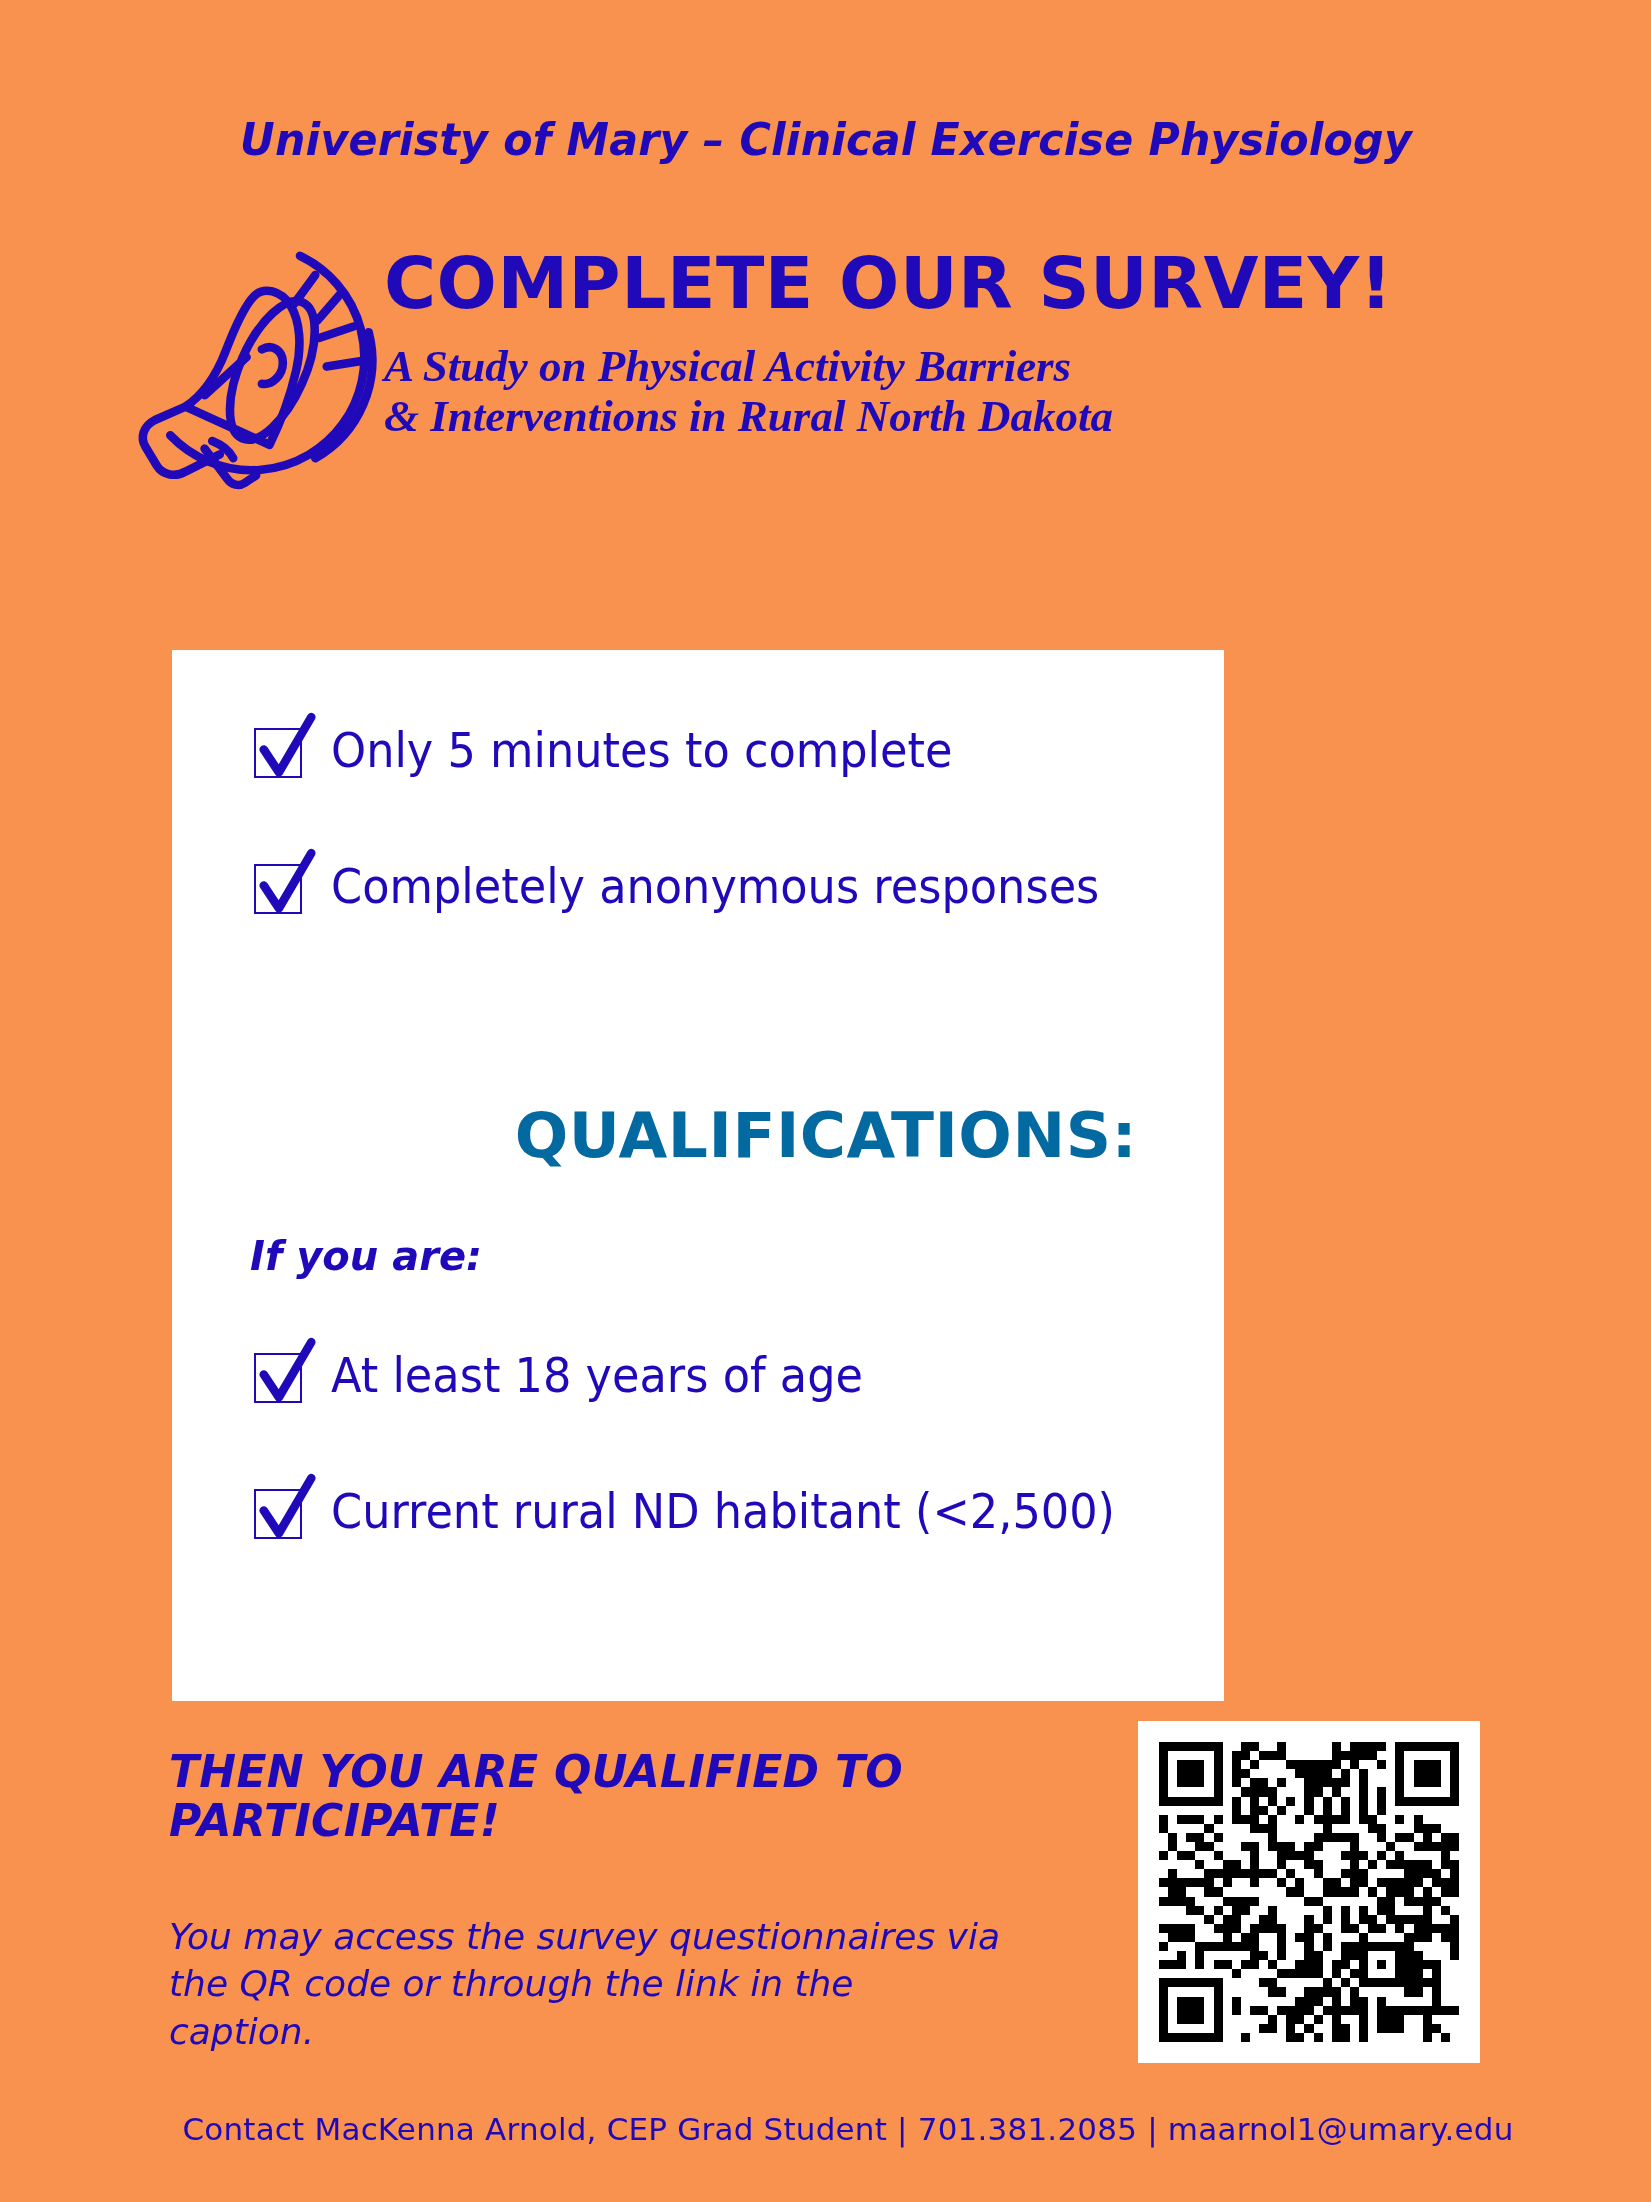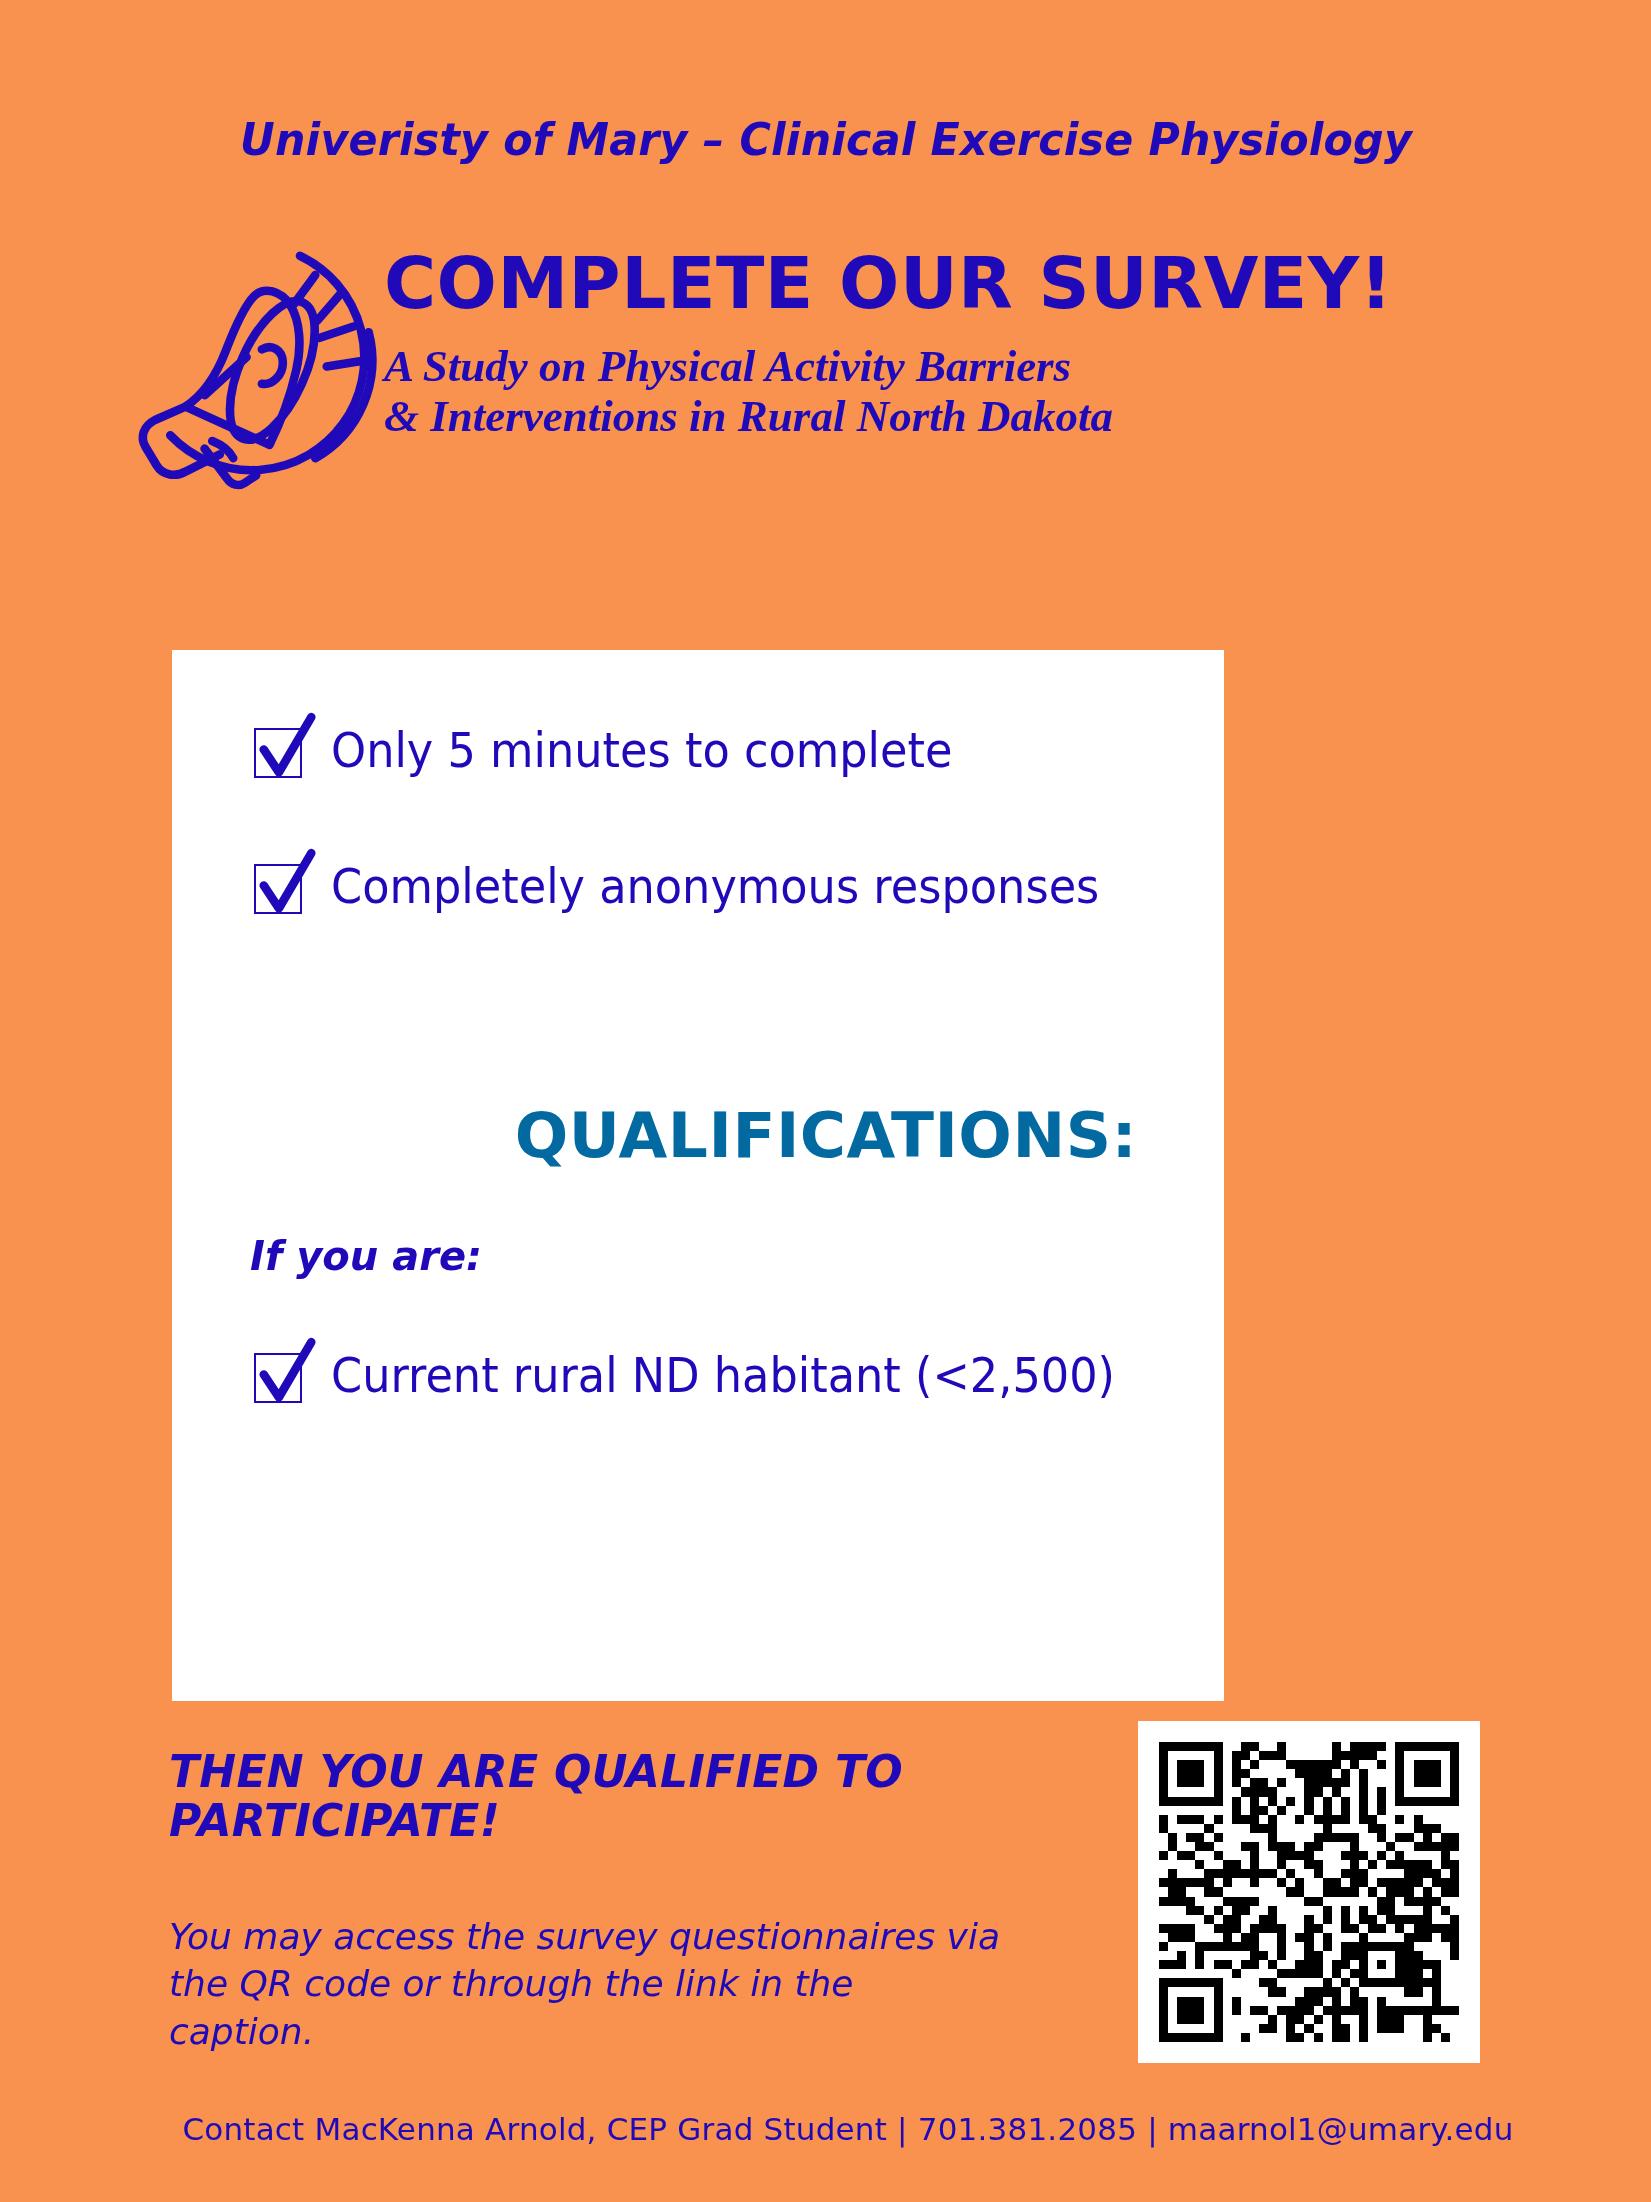--- a/index.html
+++ b/index.html
@@ -253,20 +253,29 @@
 
 
   </div>
 
   <div class="qual-heading">QUALIFICATIONS:</div>
 
   <div class="if-you-are">If you are:</div>
 
   <div class="qual-list">
 
+    <div class="check-row">
+      <span class="checkbox">
+        <span class="box"></span>
+        <svg viewBox="0 0 62 74" xmlns="http://www.w3.org/2000/svg">
+          <path d="M6 38 L22 62 L56 4" fill="none" stroke="#2009B8" stroke-width="9" stroke-linecap="round" stroke-linejoin="round"></path>
+        </svg>
+      </span>
+      <span class="check-label">At least 18 years of age</span>
+    </div>
 
     <div class="check-row">
       <span class="checkbox">
         <span class="box"></span>
         <svg viewBox="0 0 62 74" xmlns="http://www.w3.org/2000/svg">
           <path d="M6 38 L22 62 L56 4" fill="none" stroke="#2009B8" stroke-width="9" stroke-linecap="round" stroke-linejoin="round"></path>
         </svg>
       </span>
       <span class="check-label">Current rural ND habitant (&lt;2,500)</span>
     </div>

